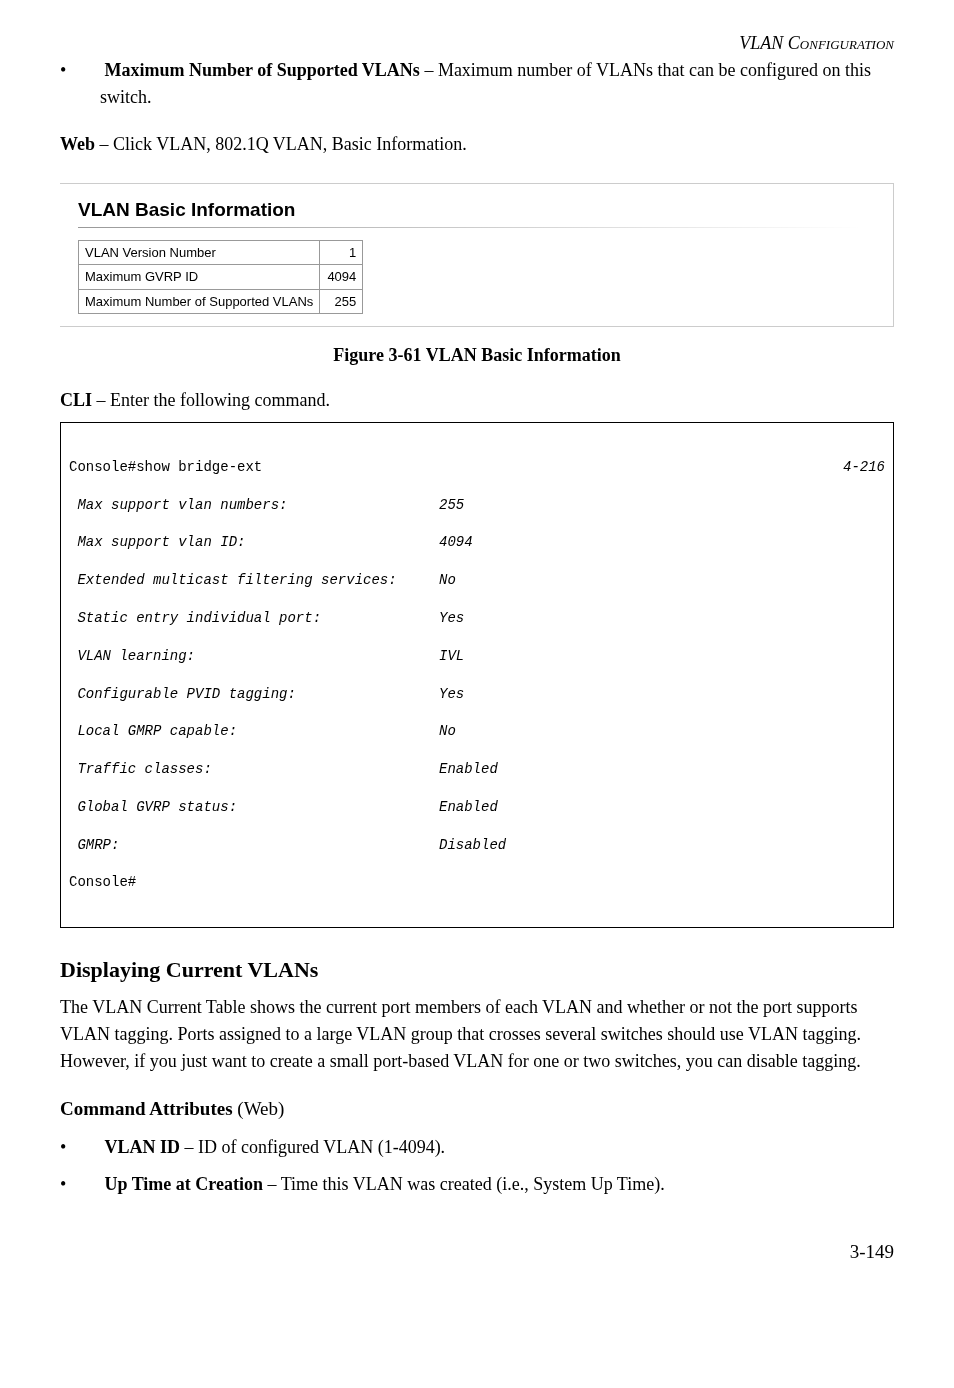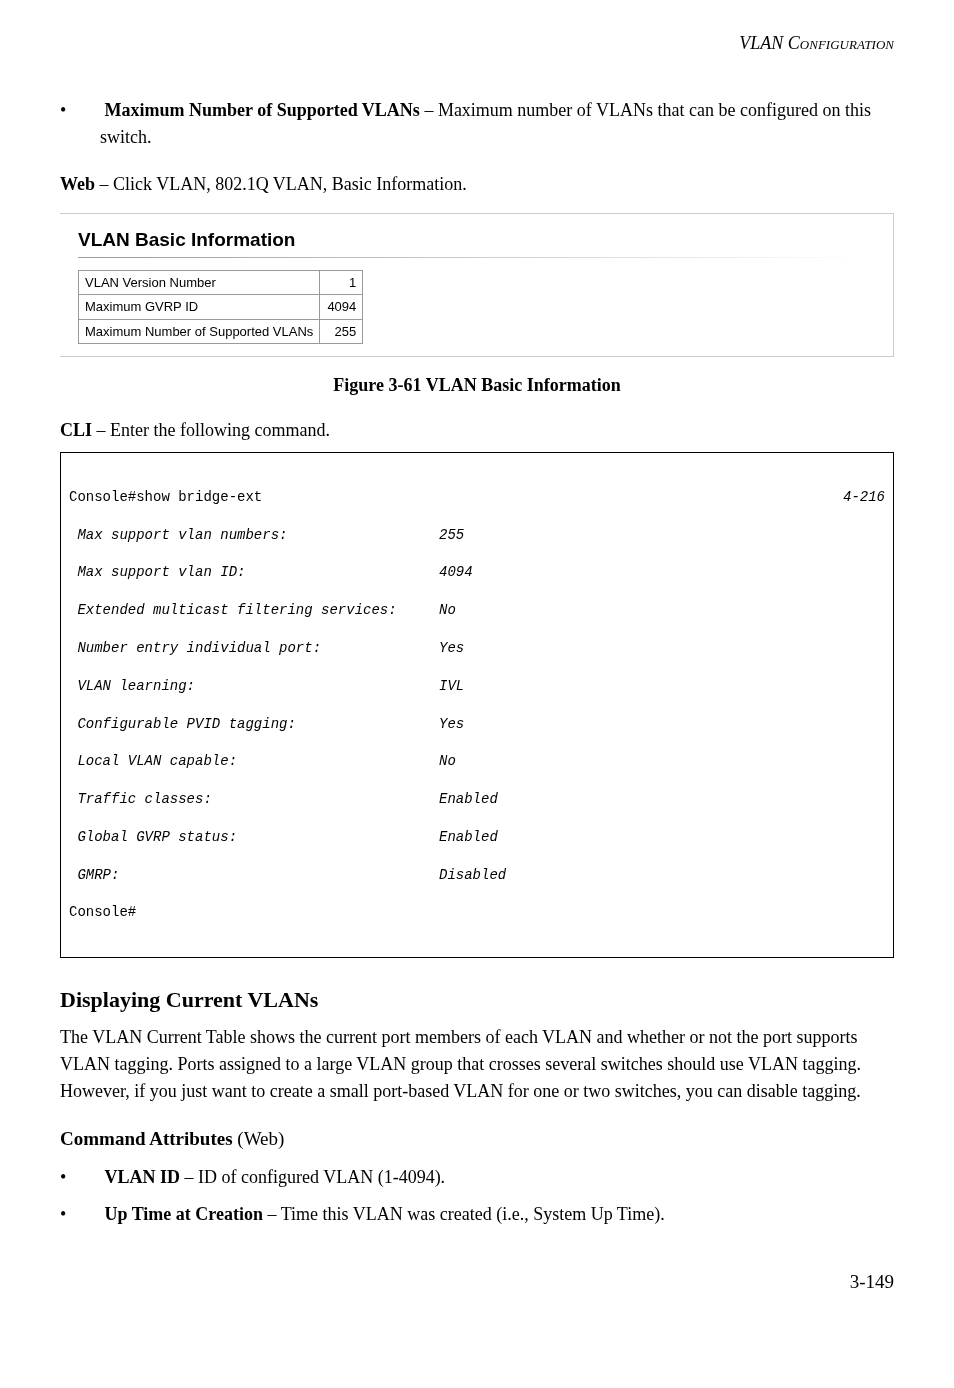--- a/index.html
+++ b/index.html
@@ -9,35 +9,34 @@
       margin: 0;
       padding: 30px 60px;
       font-size: 18px;
       line-height: 1.5;
     }
     .header-right {
       text-align: right;
       font-variant: small-caps;
       font-style: italic;
       font-size: 18px;
-      margin-bottom: 40px;
       font-family: Garamond, Georgia, serif;
     }
     .bullet-item {
       margin-left: 40px;
       text-indent: -20px;
       margin-bottom: 10px;
     }
     .bullet-mark {
       display: inline-block;
       width: 20px;
     }
     .web-line {
       margin-top: 20px;
-      margin-bottom: 15px;
+      margin-bottom: 25px;
     }
     .screenshot-box {
       border-top: 1px solid #ccc;
       border-right: 1px solid #ccc;
       border-bottom: 1px solid #ccc;
       padding: 12px 12px 12px 18px;
       margin-bottom: 15px;
     }
     .screenshot-title {
       font-family: Arial, sans-serif;
@@ -159,24 +158,24 @@
 
 <div class="cli-line">
   <b>CLI</b><span> – Enter the following command.</span>
 </div>
 
 <div class="cli-box">
 <div class="cli-head-row"><span class="left">Console#show bridge-ext</span><span class="right">4-216</span></div>
 <div class="cli-row"><span class="left"> Max support vlan numbers:</span><span>255</span></div>
 <div class="cli-row"><span class="left"> Max support vlan ID:</span><span>4094</span></div>
 <div class="cli-row"><span class="left"> Extended multicast filtering services:</span><span>No</span></div>
-<div class="cli-row"><span class="left"> Number entry individual port:</span><span>Yes</span></div>
+<div class="cli-row"><span class="left"> Static entry individual port:</span><span>Yes</span></div>
 <div class="cli-row"><span class="left"> VLAN learning:</span><span>IVL</span></div>
 <div class="cli-row"><span class="left"> Configurable PVID tagging:</span><span>Yes</span></div>
-<div class="cli-row"><span class="left"> Local VLAN capable:</span><span>No</span></div>
+<div class="cli-row"><span class="left"> Local GMRP capable:</span><span>No</span></div>
 <div class="cli-row"><span class="left"> Traffic classes:</span><span>Enabled</span></div>
 <div class="cli-row"><span class="left"> Global GVRP status:</span><span>Enabled</span></div>
 <div class="cli-row"><span class="left"> GMRP:</span><span>Disabled</span></div>
 <div>Console#</div>
 </div>
 
 <h2 class="section">Displaying Current VLANs</h2>
 
 <div class="body-para">The VLAN Current Table shows the current port members of each VLAN and whether or not the port supports VLAN tagging. Ports assigned to a large VLAN group that crosses several switches should use VLAN tagging. However, if you just want to create a small port-based VLAN for one or two switches, you can disable tagging.</div>
 

